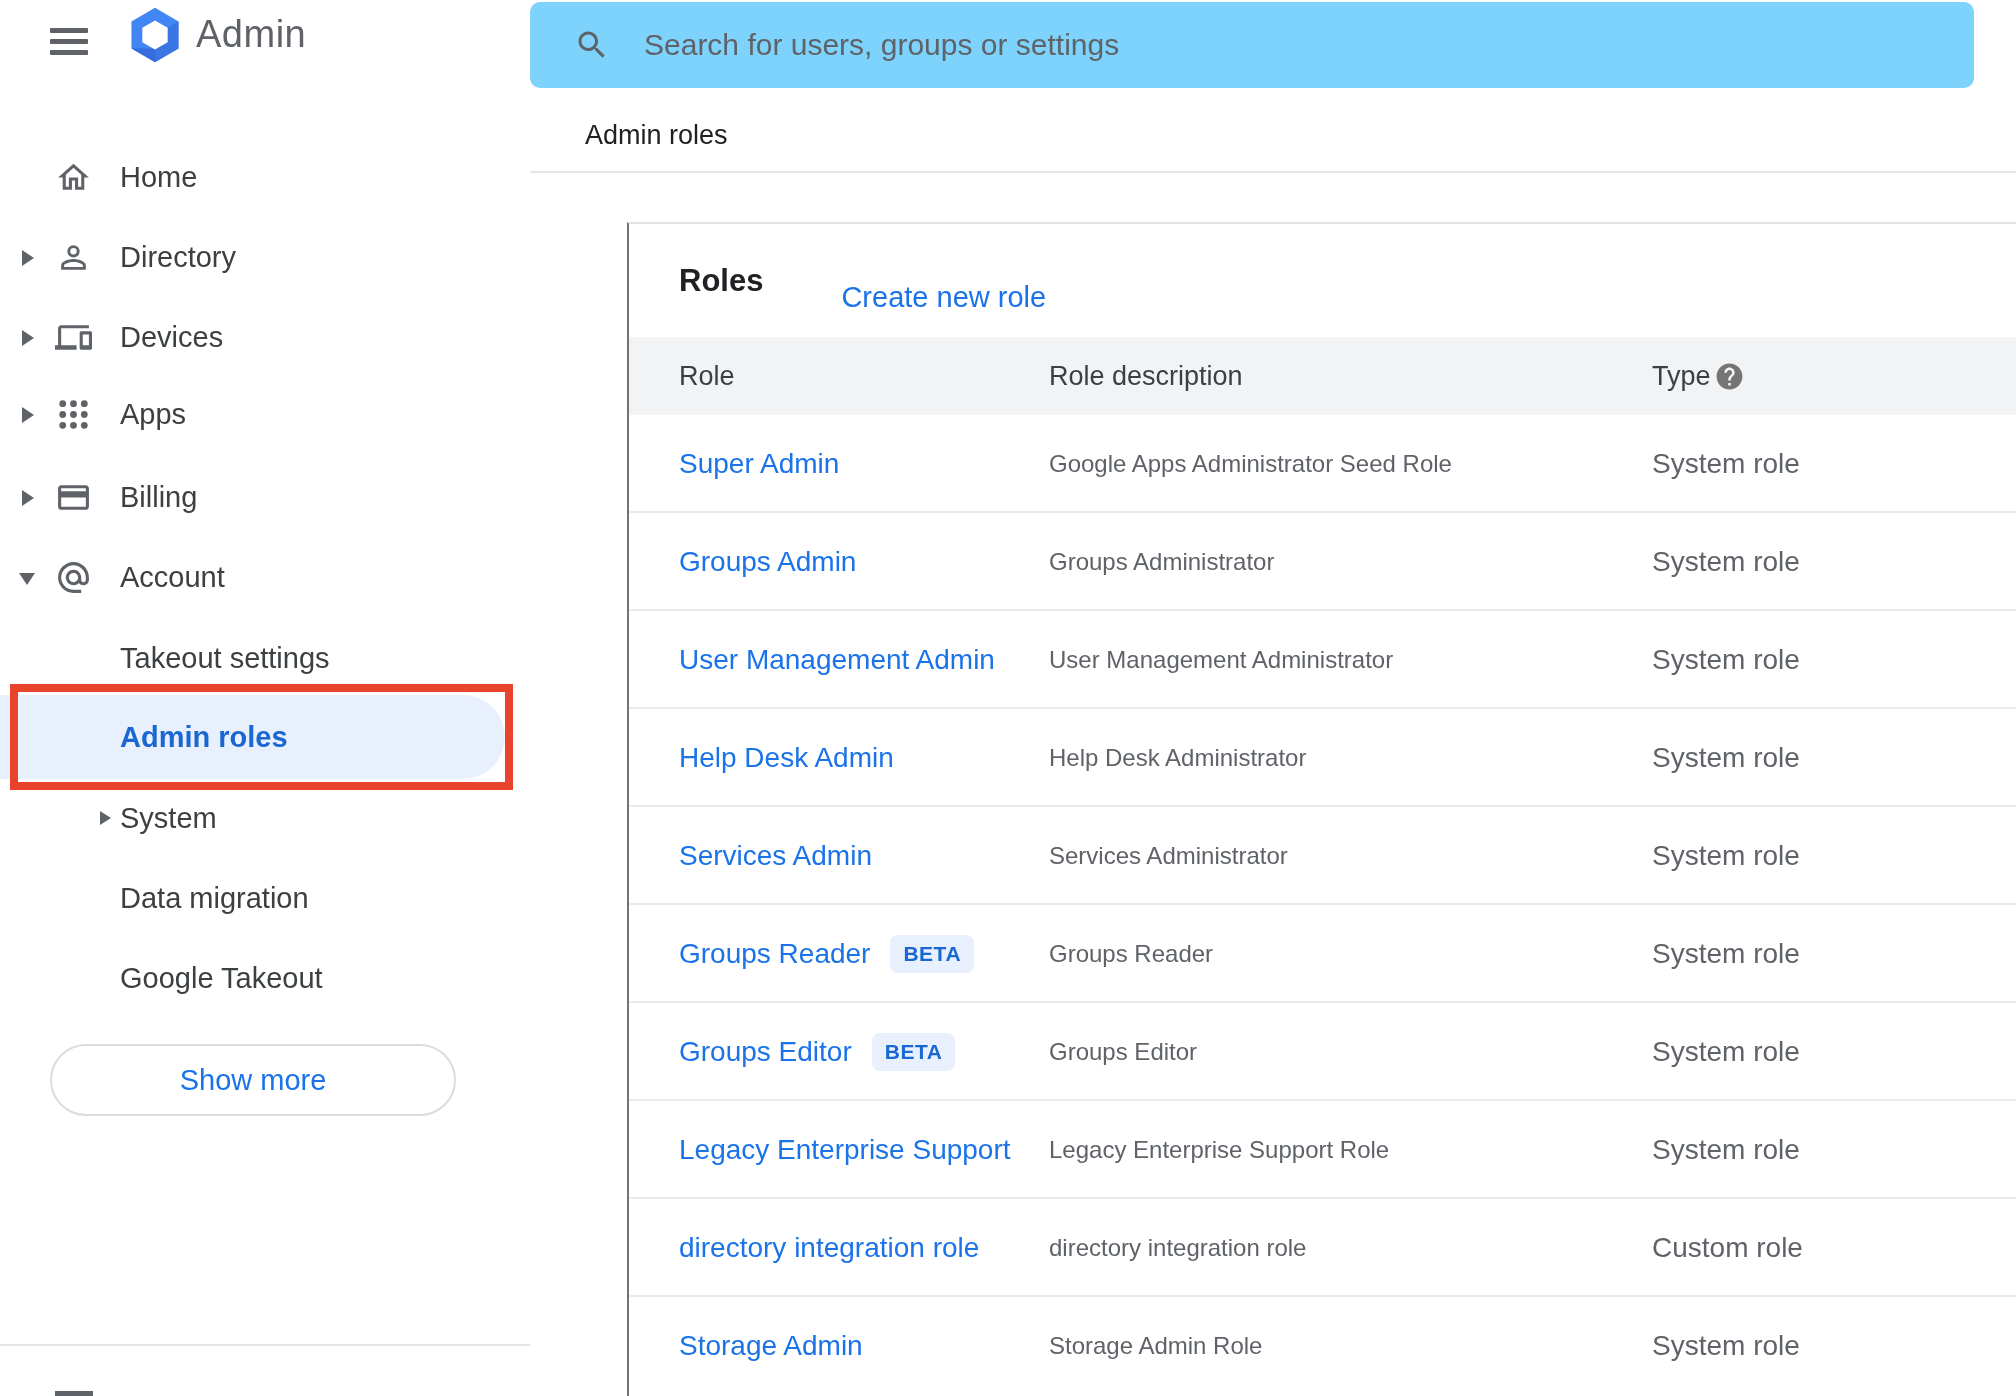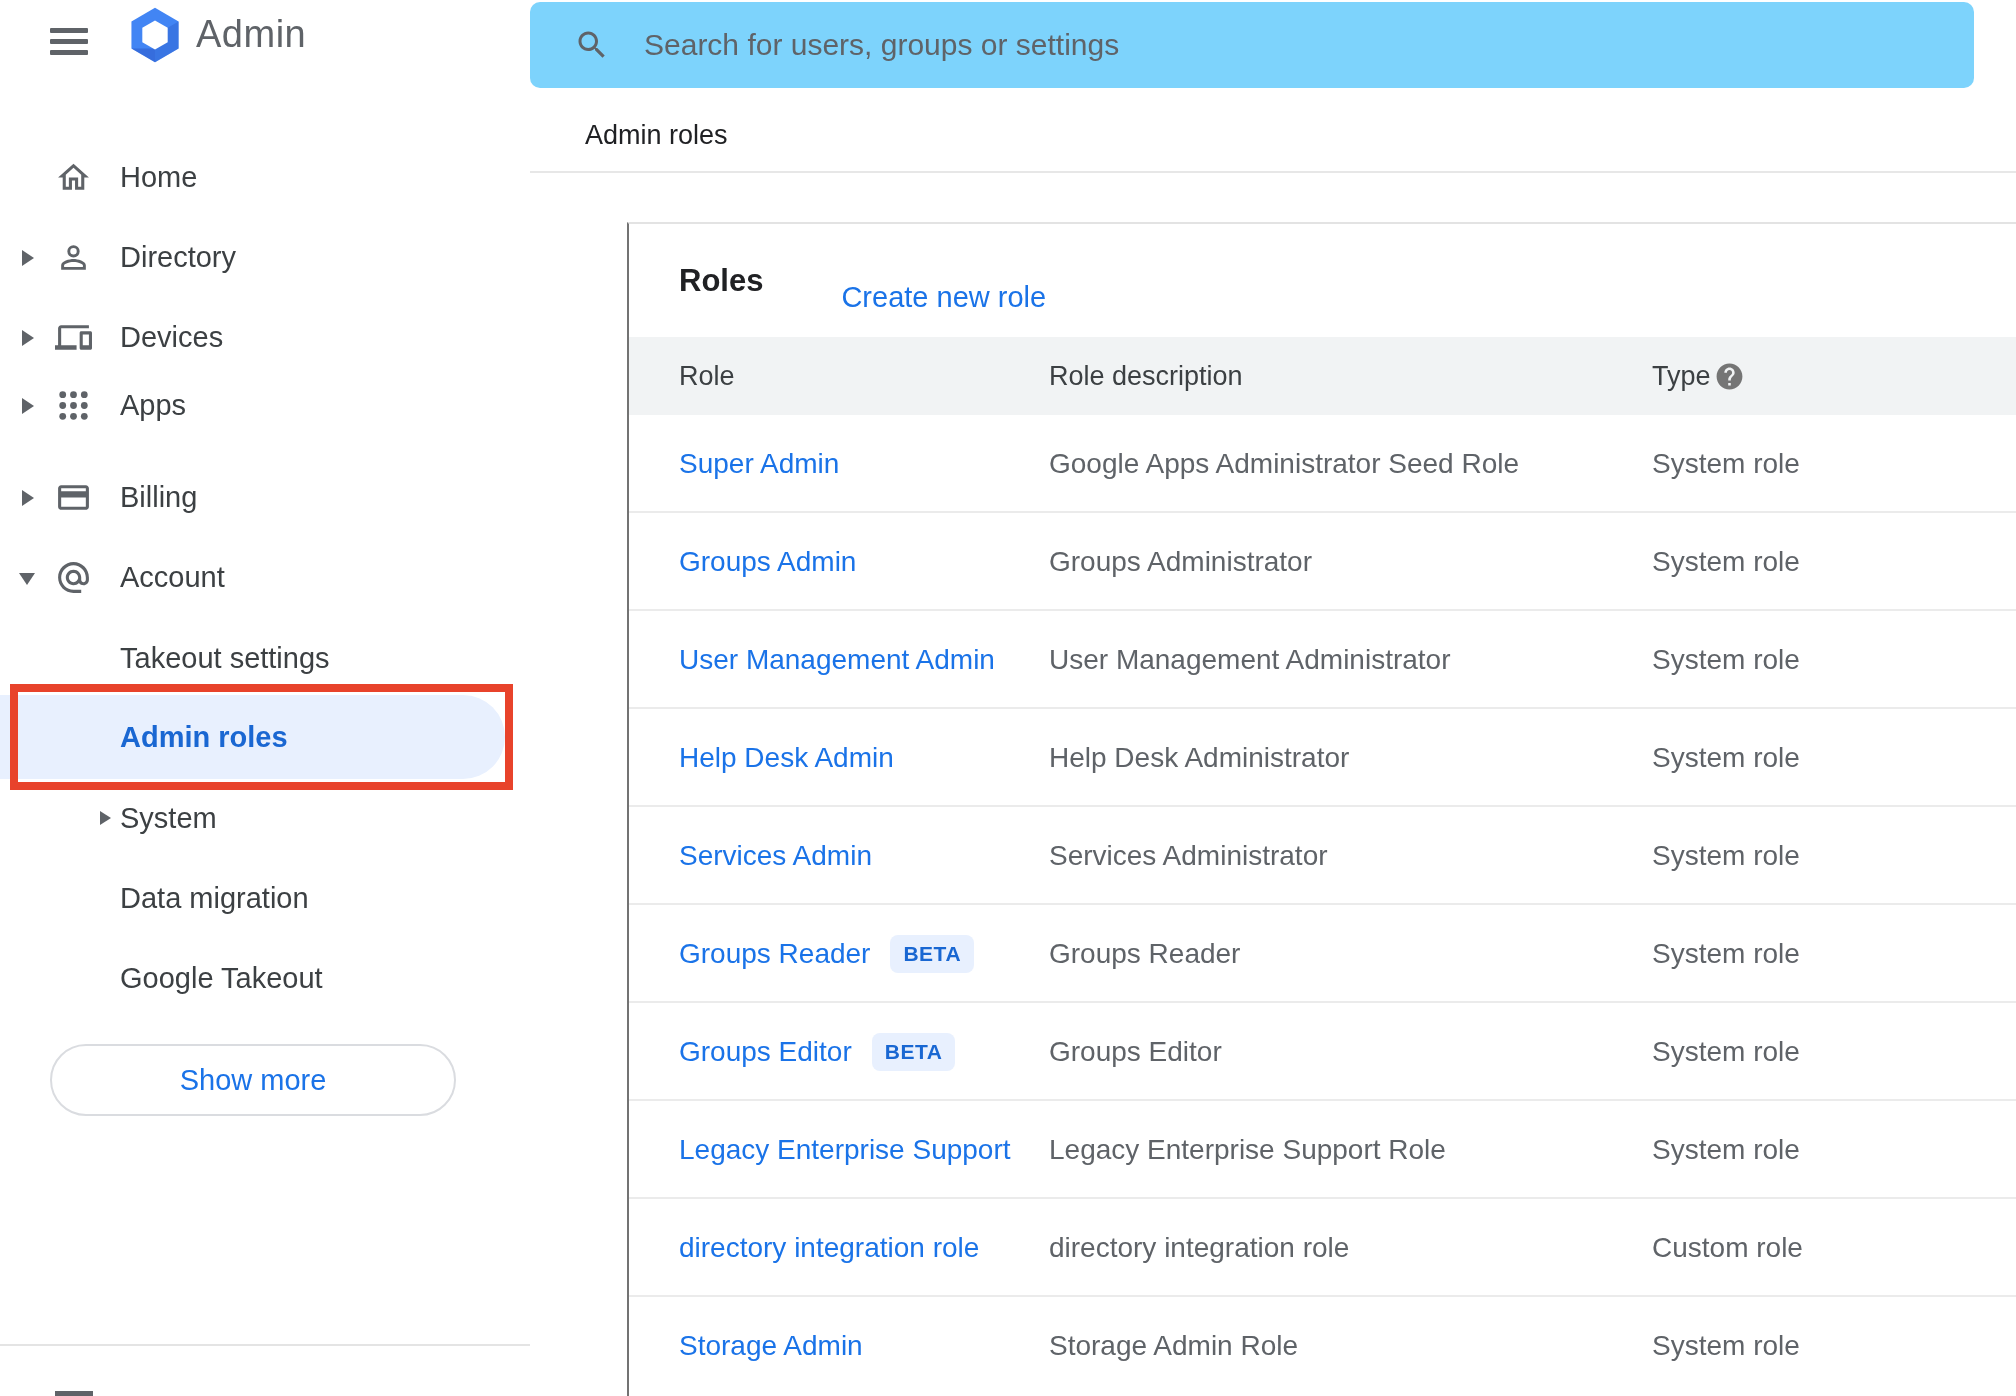--- a/index.html
+++ b/index.html
@@ -53,21 +53,21 @@
   #create-role-link { margin-left:78px; font-size:29px; color:#1a73e8; text-decoration:none; cursor:pointer;margin-top:33px; }
 
   #table-header { position:relative; height:78px; background:#f1f3f4; }
   #table-header .hcell { position:absolute; top:0; line-height:78px; font-size:27px; color:#3c4043; }
   .col-role { left:50px; } .col-desc { left:420px; } .col-type { left:1023px; }
   #type-help { position:absolute; left:1085px; top:24px; width:31px; height:31px; }
 
   .trow { position:relative; height:98px; border-bottom:2px solid #ebebeb; }
   .trow .cell-role { position:absolute; left:50px; top:0; height:98px; display:flex; align-items:center;
       font-size:28px; color:#1a73e8; cursor:pointer; }
-  .trow .cell-desc { position:absolute; left:420px; line-height:98px; font-size:28px; color:#5f6368; }
+  .trow .cell-desc { position:absolute; left:420px; line-height:98px; font-size:24px; color:#5f6368; }
   .trow .cell-type { position:absolute; left:1023px; line-height:98px; font-size:28px; color:#5f6368; }
   .beta-badge { display:inline-block; margin-left:20px; padding:7px 13px; background:#e8f0fe;
       color:#1967d2; font-size:21px; font-weight:700; border-radius:8px; letter-spacing:.5px; }
 </style>
 </head>
 <body>
 
 <div id="sidebar">
 
   <div id="hamburger">
@@ -100,21 +100,21 @@
   </div>
 
   <div class="nav-item" style="top:297px;">
     <span class="tri-right"></span>
     <svg class="nicon" viewBox="0 0 24 24" fill="#5f6368">
       <path d="M4 6h18V4H4c-1.1 0-2 .9-2 2v11H0v3h14v-3H4V6zm19 2h-6c-.55 0-1 .45-1 1v10c0 .55.45 1 1 1h6c.55 0 1-.45 1-1V9c0-.55-.45-1-1-1zm-1 9h-4v-7h4v7z"></path>
     </svg>
     <span class="nlabel">Devices</span>
   </div>
 
-  <div class="nav-item" style="top:365px;">
+  <div class="nav-item" style="top:374px;">
     <span class="tri-right"></span>
     <svg class="nicon" viewBox="0 0 24 24" fill="#5f6368">
       <circle cx="5" cy="5" r="2.2"></circle>
         <circle cx="12" cy="5" r="2.2"></circle>
         <circle cx="19" cy="5" r="2.2"></circle>
       <circle cx="5" cy="12" r="2.2"></circle>
         <circle cx="12" cy="12" r="2.2"></circle>
         <circle cx="19" cy="12" r="2.2"></circle>
       <circle cx="5" cy="19" r="2.2"></circle>
         <circle cx="12" cy="19" r="2.2"></circle>

